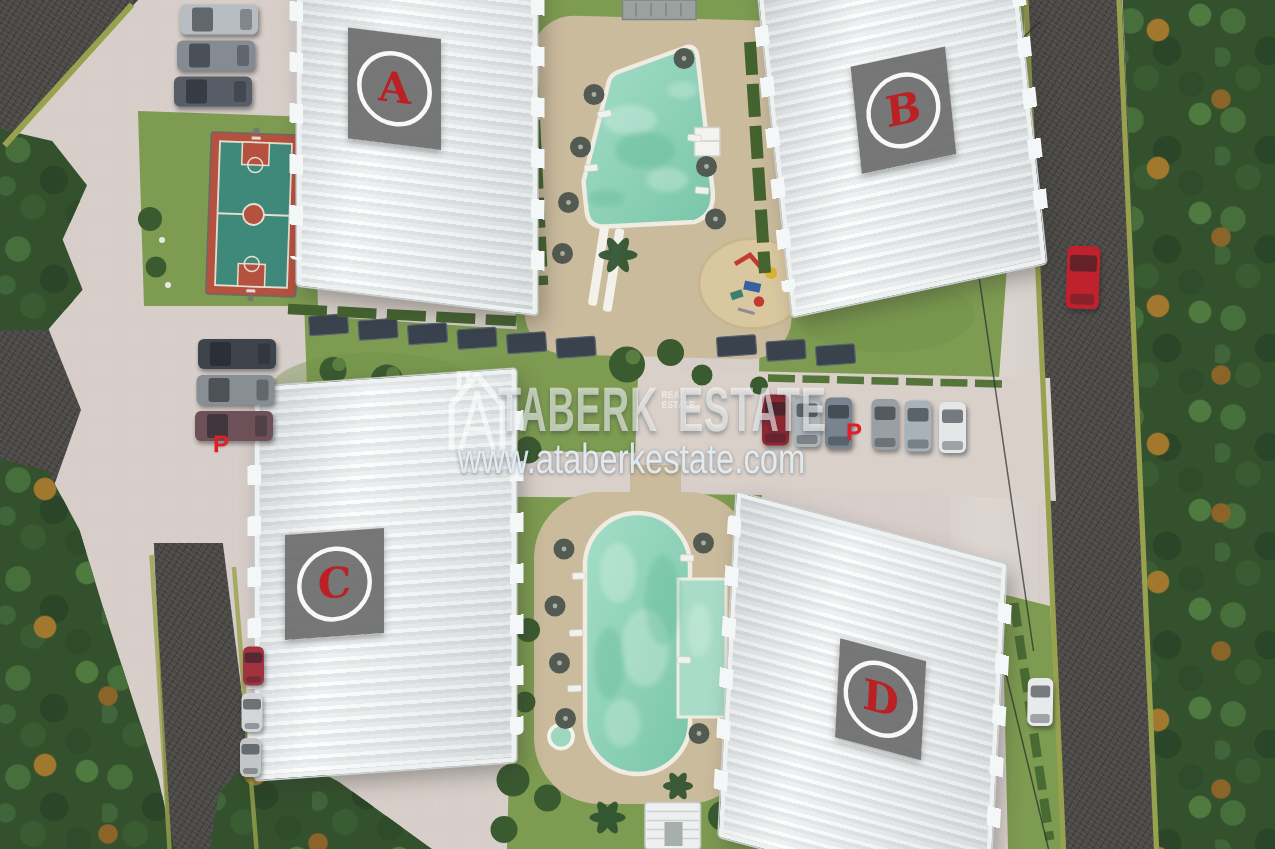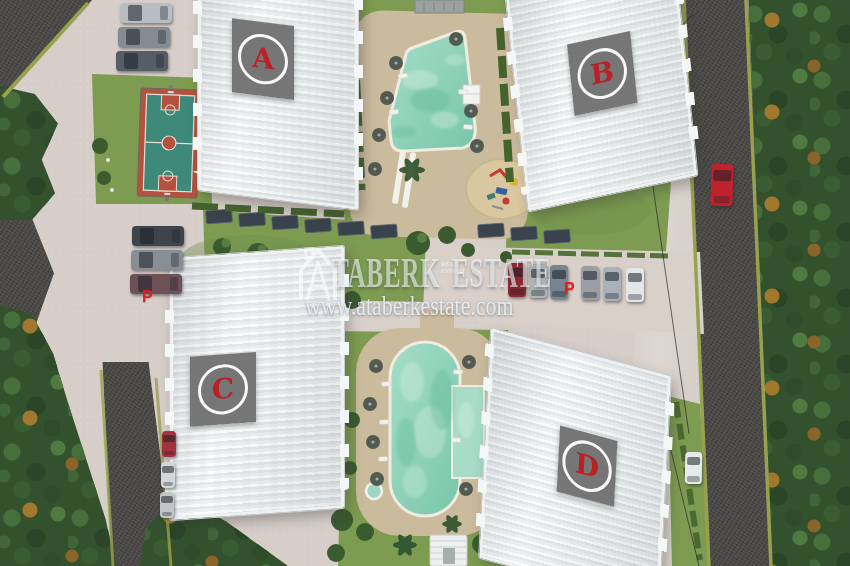--- a/index.html
+++ b/index.html
@@ -98,21 +98,21 @@
   .car.v::before{left:10%;right:10%;top:15%;height:26%;width:auto;bottom:auto;}
   .car.v::after{left:13%;right:13%;bottom:7%;height:17%;width:auto;top:auto;}
 
   
   .psign{
     position:absolute;z-index:7;font-weight:bold;font-size:16px;line-height:1;
     color:#e01f26;text-shadow:0 1px 1px rgba(120,0,0,.25);
   }
 
   
-  .wm{position:absolute;inset:0;z-index:8;pointer-events:none;font-family:Liberation Serif, serif;}
+  .wm{position:absolute;inset:0;z-index:8;pointer-events:none;}
   .wm-logo{position:absolute;left:297px;top:244px;}
   .wm-word{
     position:absolute;top:252px;font-weight:bold;font-size:42px;line-height:1;letter-spacing:1px;
     color:rgba(255,255,255,.58);transform:scaleX(.6);transform-origin:0 0;
     text-shadow:0 2px 4px rgba(30,50,60,.35);white-space:nowrap;
   }
   .wm-w1{left:332px;}
   .wm-w2{left:452px;}
   .wm-small{
     position:absolute;left:441px;top:260px;font-size:6.5px;line-height:7px;font-weight:bold;

